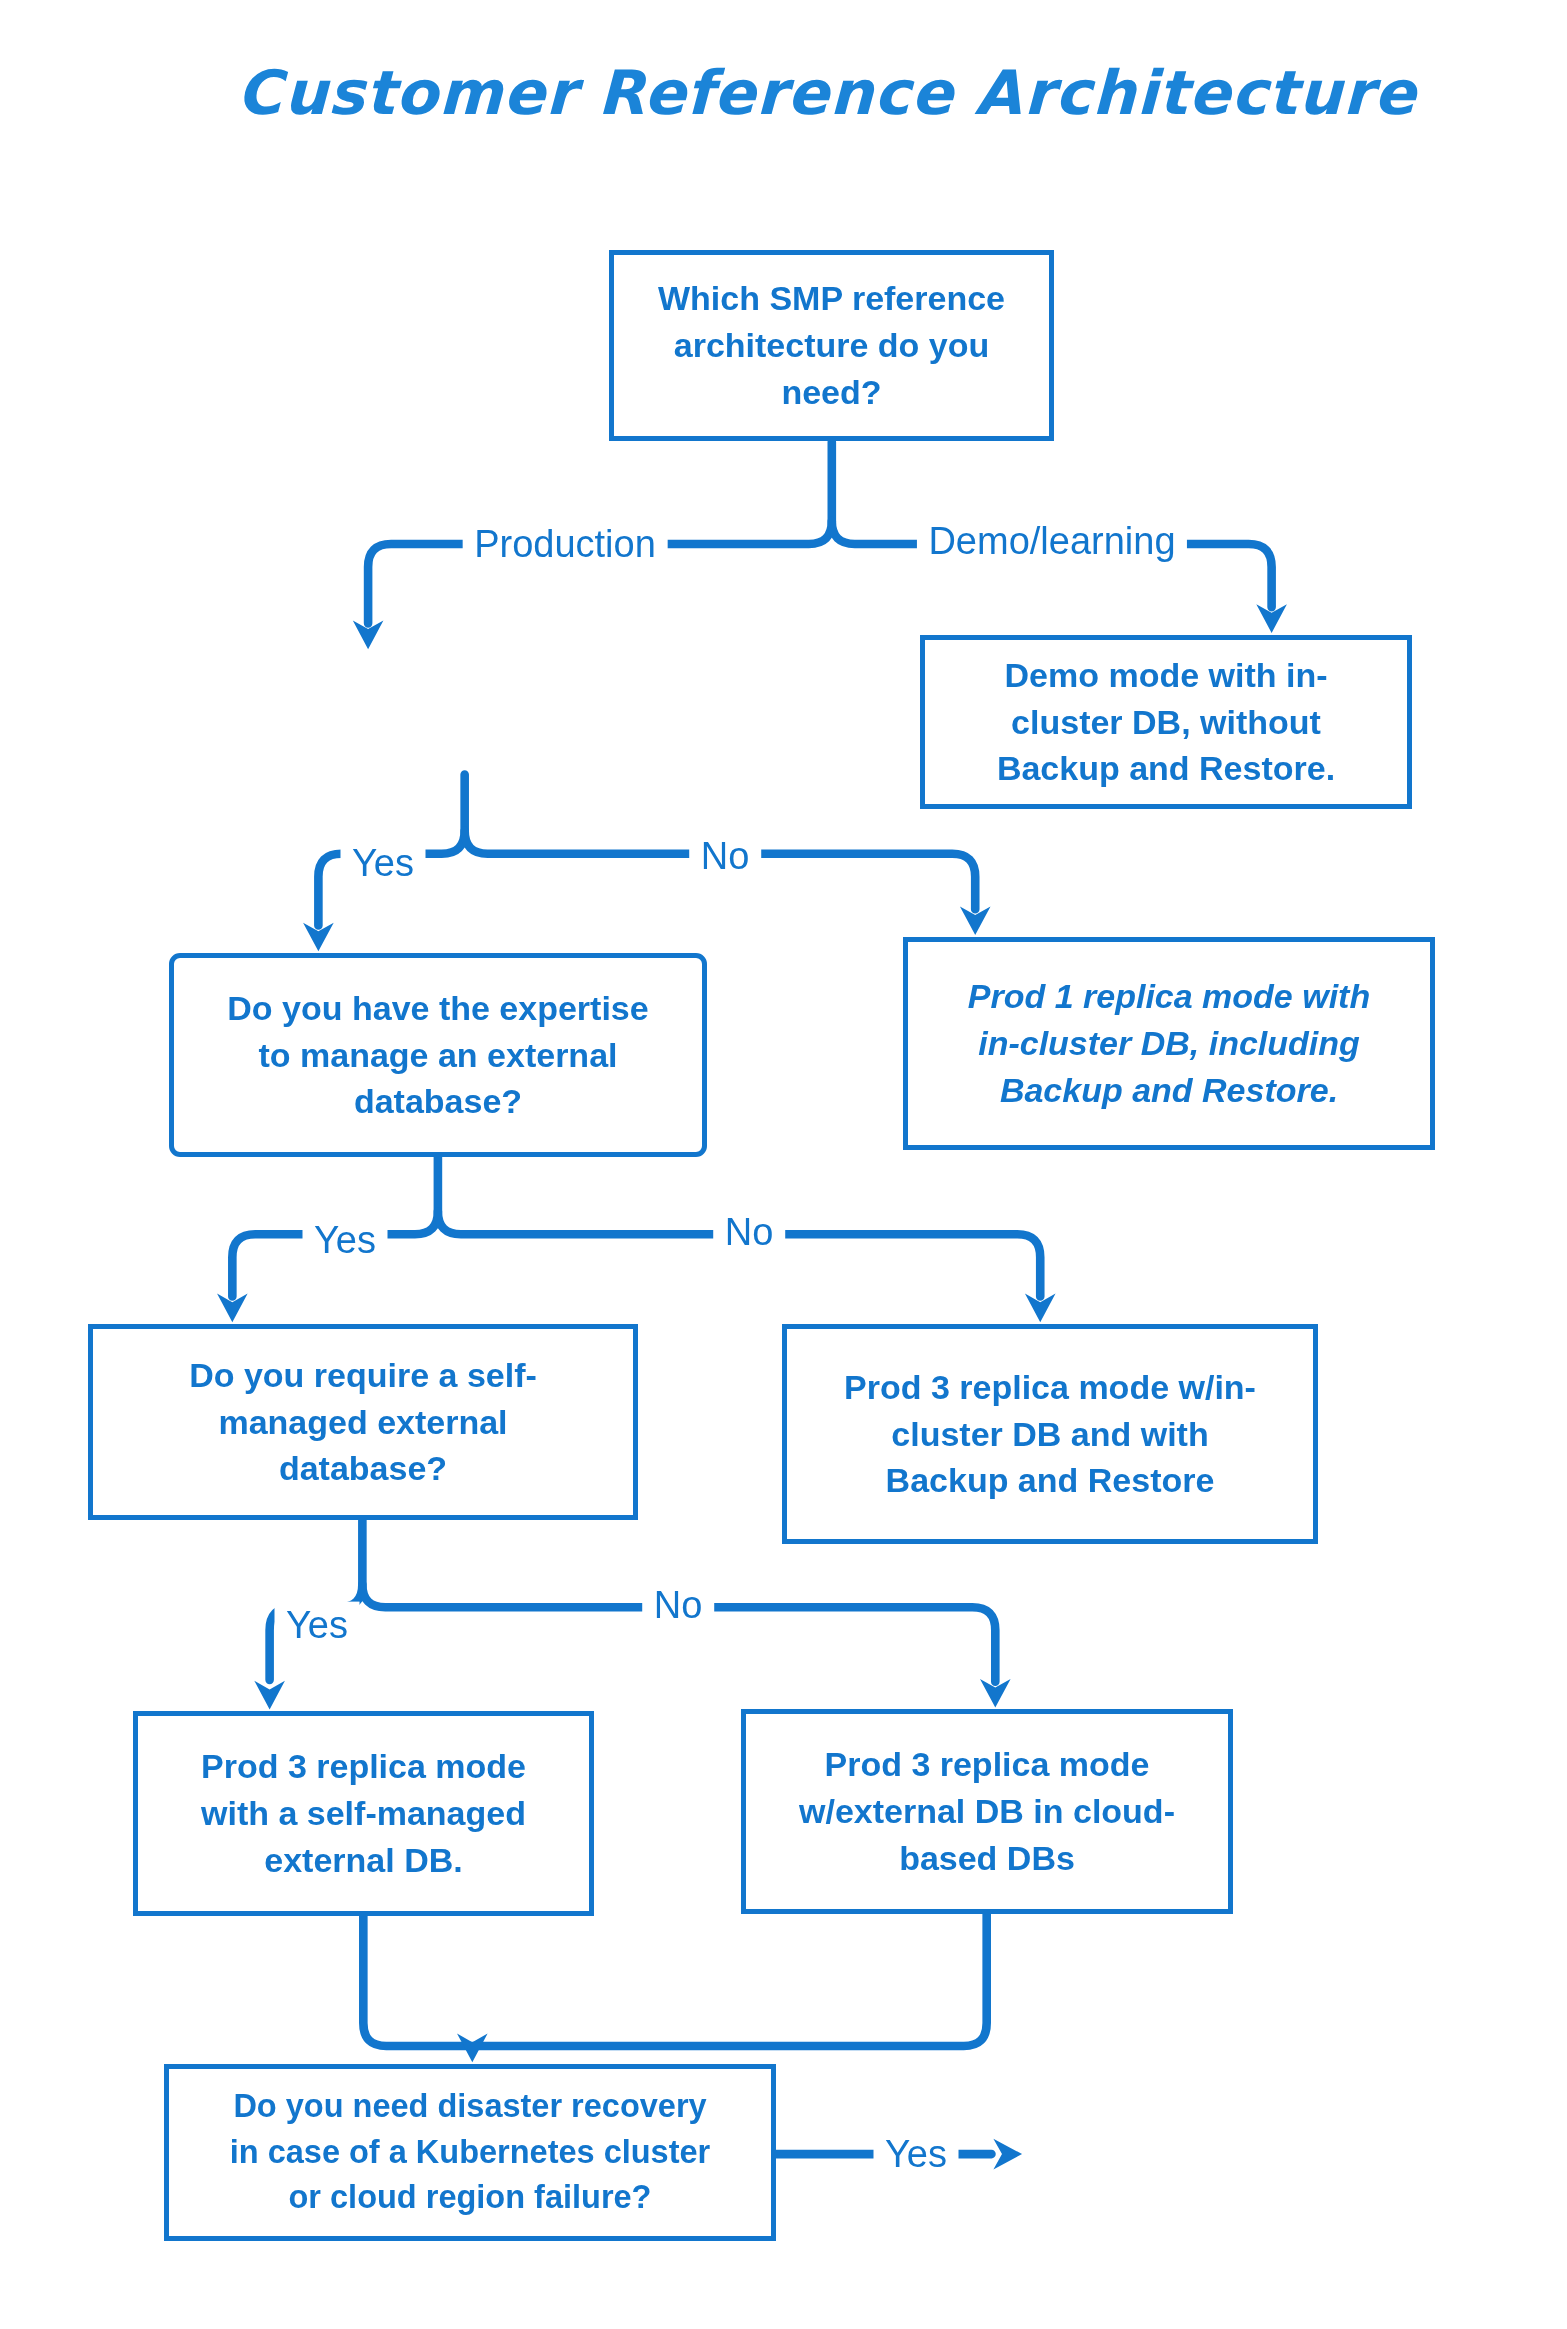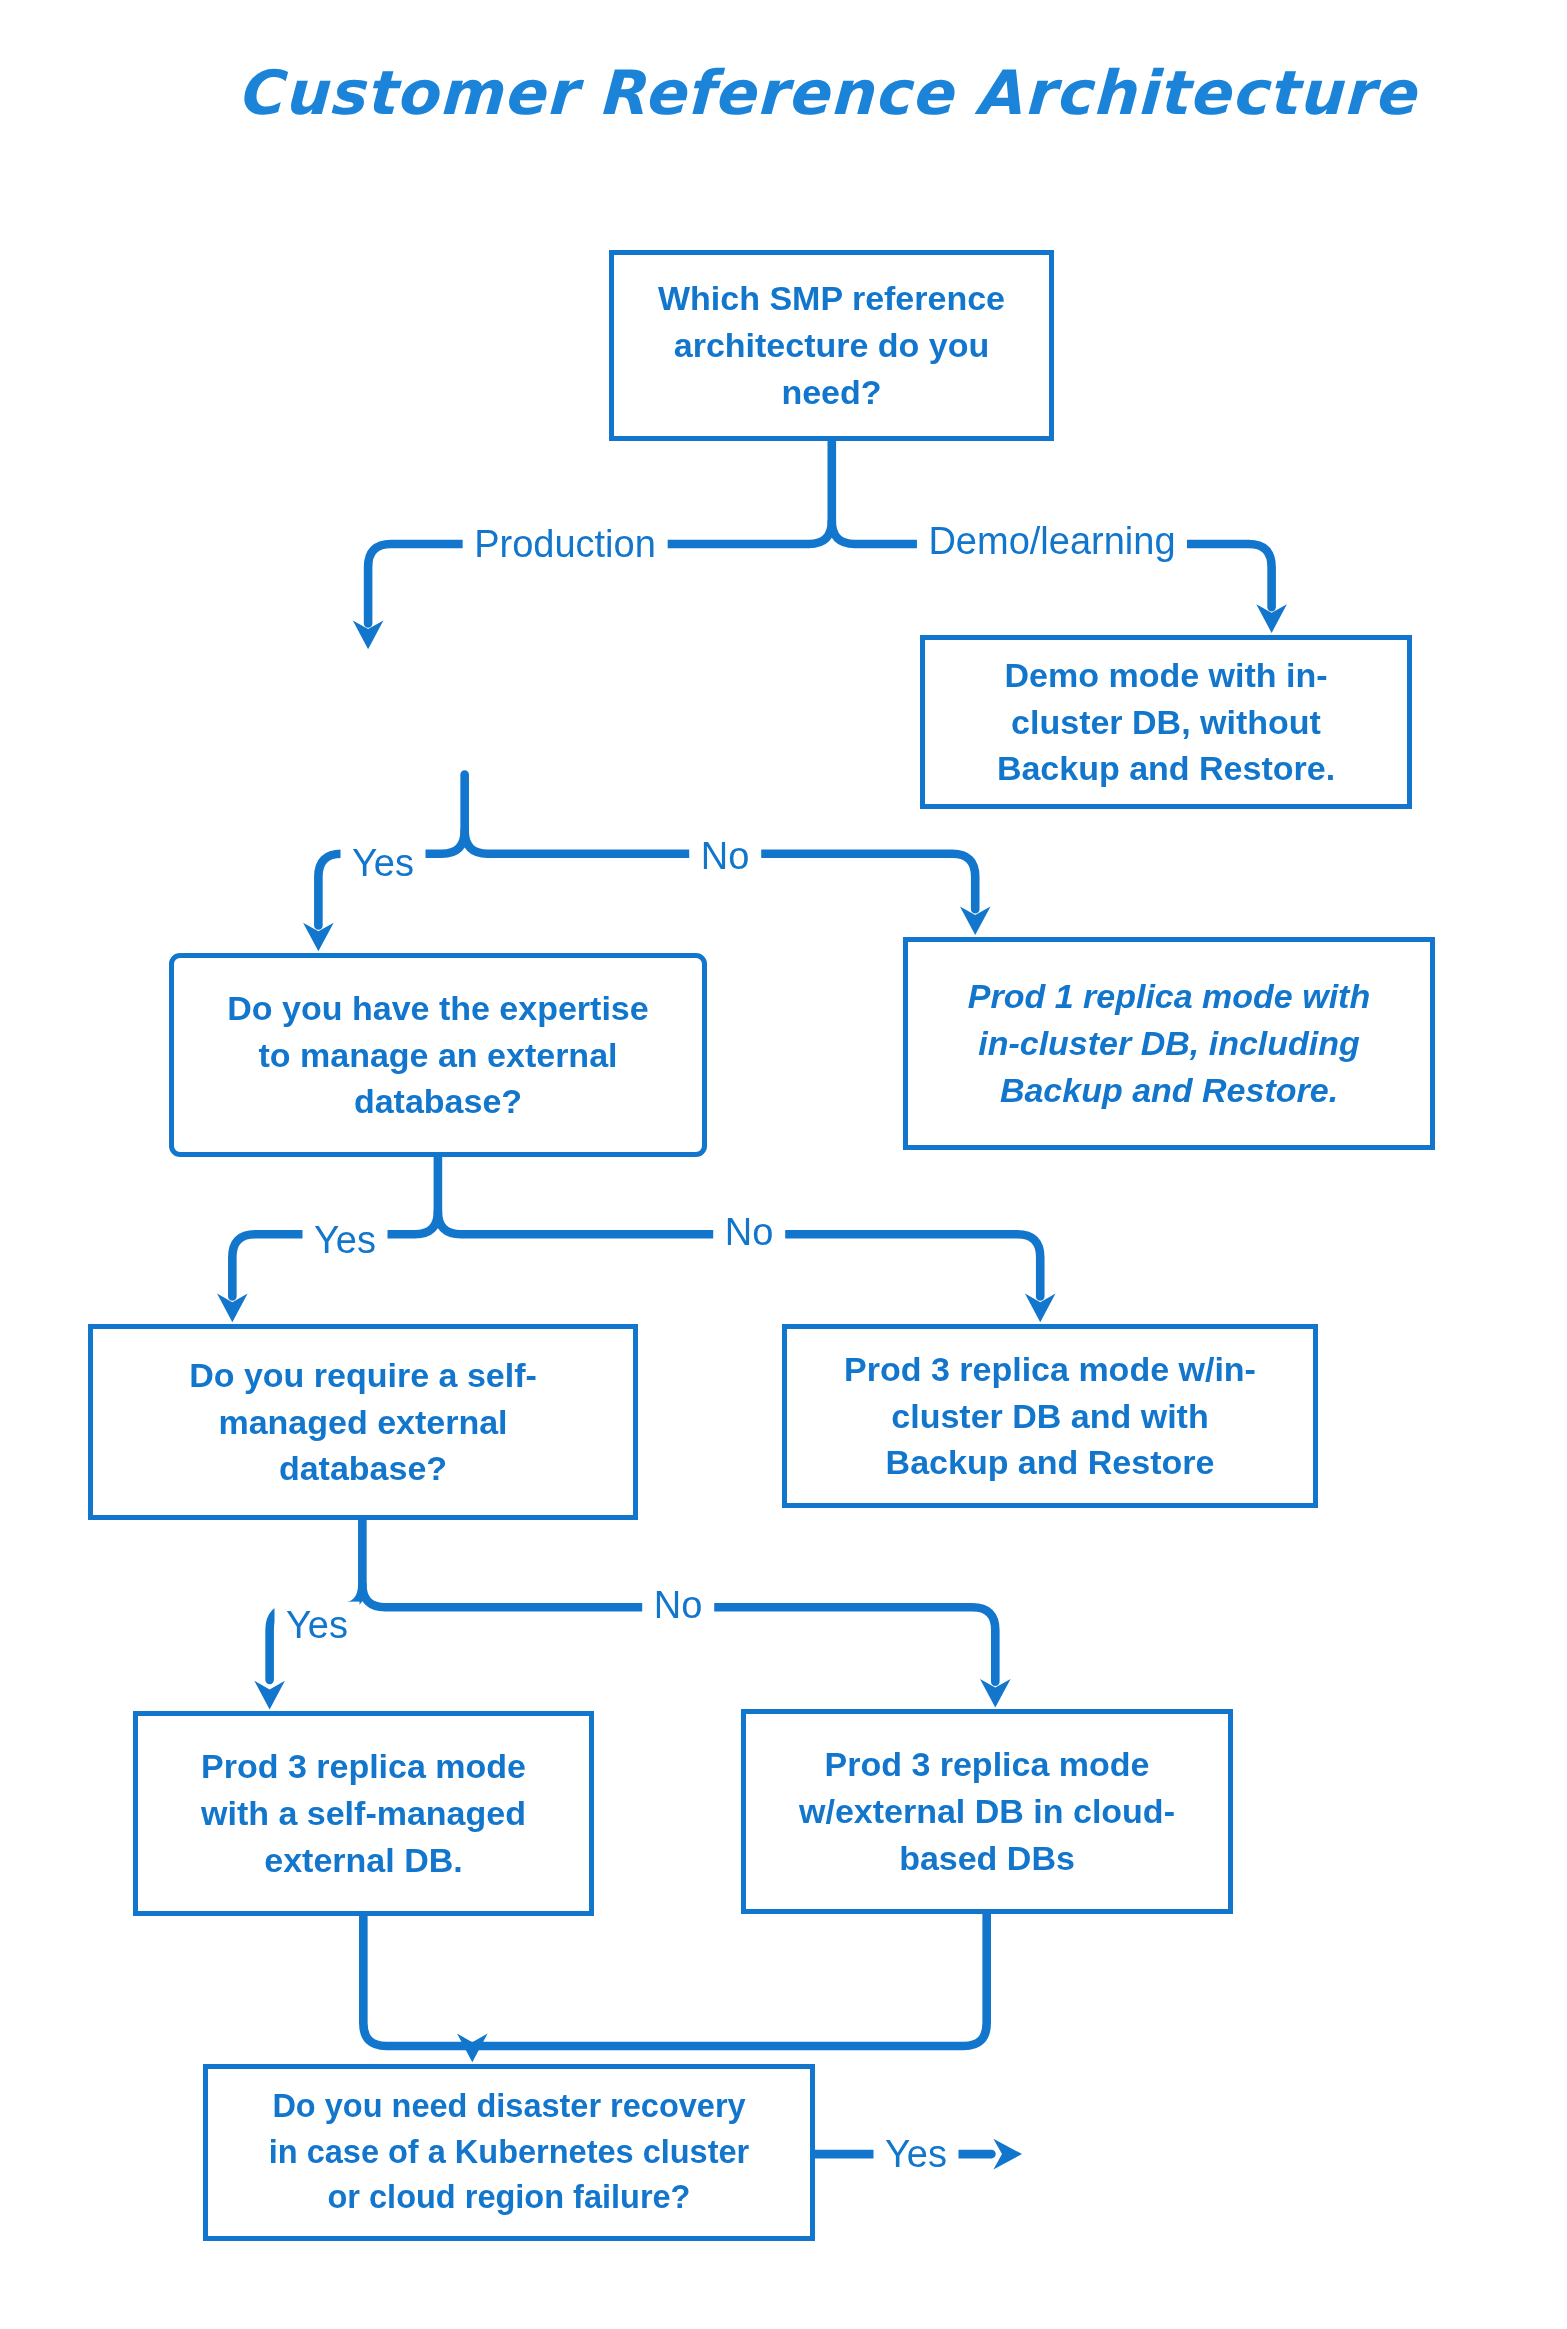--- a/index.html
+++ b/index.html
@@ -36,21 +36,21 @@
     background:var(--bg);
     color:var(--primary);
     font-weight:bold;
     font-size:34px;
     line-height:1.38;
     display:flex;align-items:center;justify-content:center;
     text-align:center;
     white-space:pre-line;
     padding:5.7px 9.6px;
   }
-  .node.small-text{font-size:32.5px;line-height:1.4;margin-left:39px;}
+  .node.small-text{font-size:32.5px;line-height:1.4;}
   .edge-label{
     position:absolute;
     transform:translate(-50%,-50%);
     background:var(--bg);
     color:var(--primary);
     font-size:38px;
     font-weight:400;
     padding:1.9px 11.5px;
     white-space:nowrap;
   }
@@ -109,21 +109,21 @@
 database?</div>
 
   <div class="node" style="left:903px;top:937px;width:532px;height:213px;font-style:italic;">Prod 1 replica mode with
 in-cluster DB, including
 Backup and Restore.</div>
 
   <div class="node" style="left:88px;top:1324px;width:550px;height:196px;">Do you require a self-
 managed external
 database?</div>
 
-  <div class="node" style="left:782px;top:1324px;width:536px;height:184px;">Prod 3 replica mode w/in-
+  <div class="node" style="left:782px;top:1324px;width:536px;height:220px;">Prod 3 replica mode w/in-
 cluster DB and with
 Backup and Restore</div>
 
   <div class="node" style="left:133px;top:1711px;width:461px;height:205px;">Prod 3 replica mode
 with a self-managed
 external DB.</div>
 
   <div class="node" style="left:741px;top:1709px;width:492px;height:205px;">Prod 3 replica mode
 w/external DB in cloud-
 based DBs</div>

